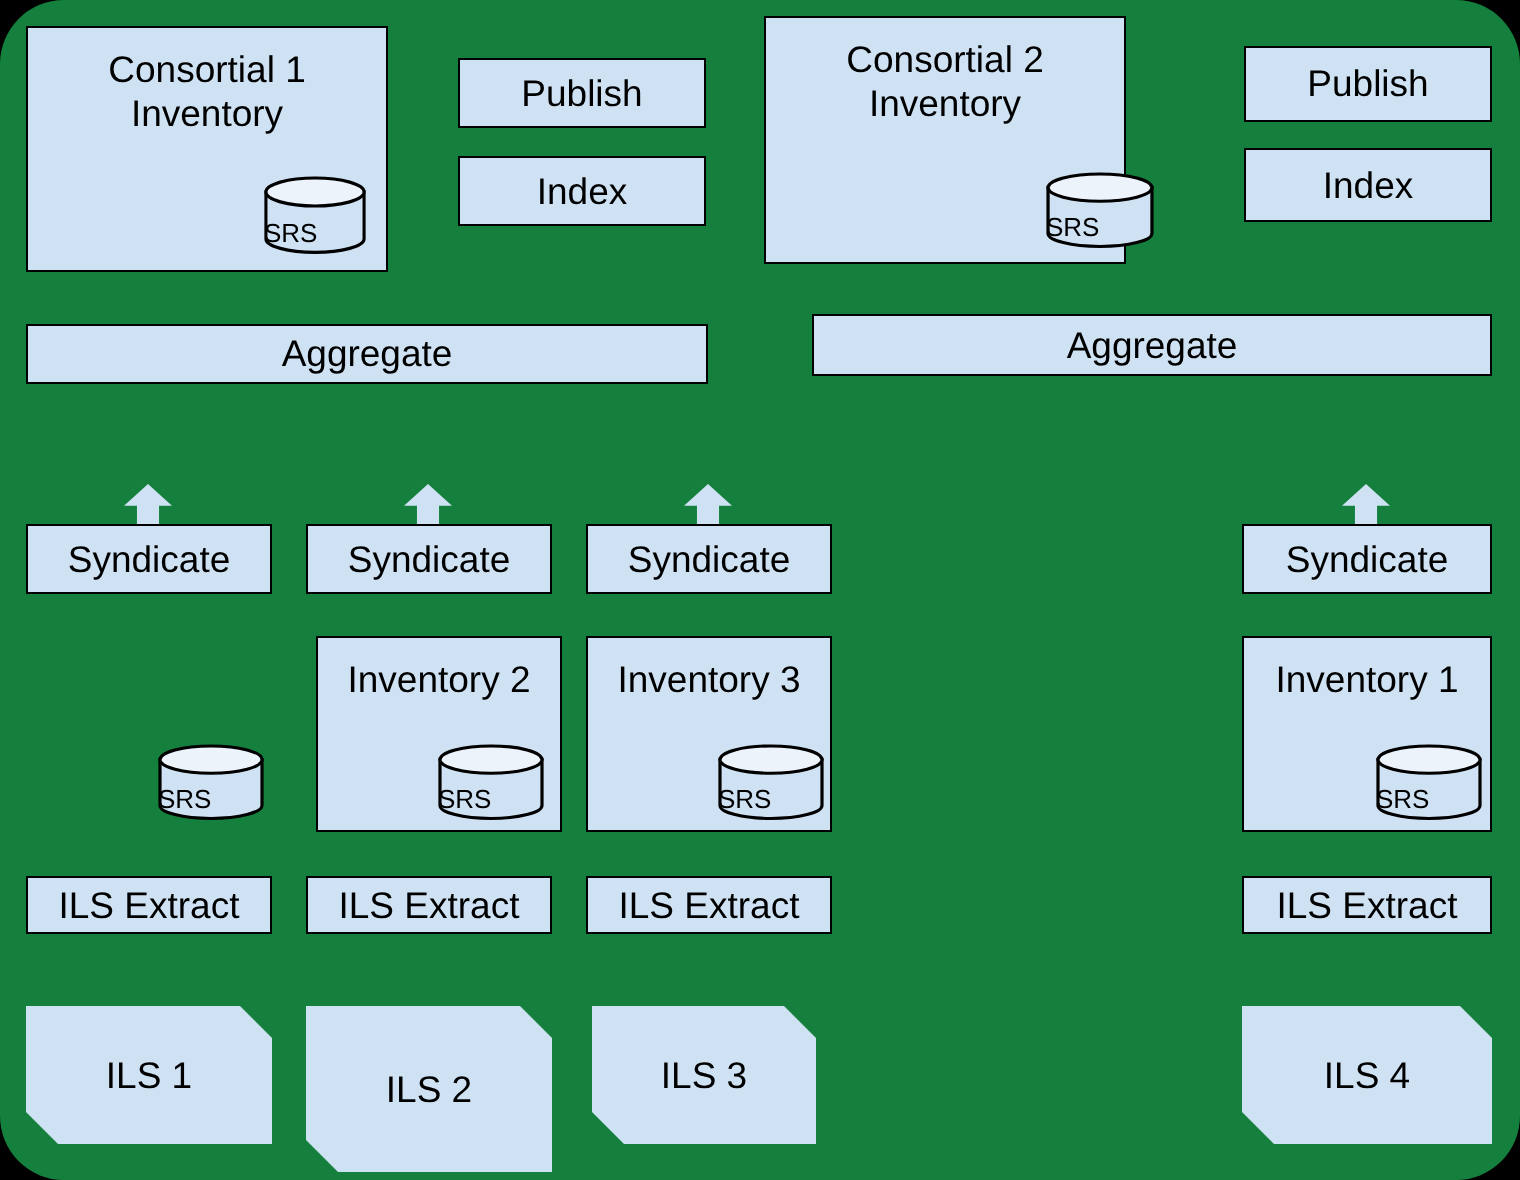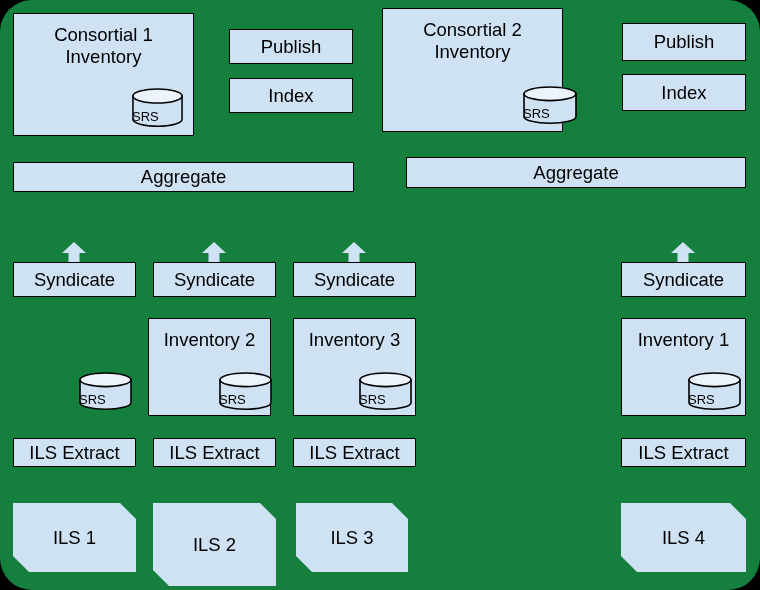--- a/index.html
+++ b/index.html
@@ -96,21 +96,21 @@
     <span>ILS Extract</span>
   </div>
   <div class="box ils" style="left:13px;top:503px;width:123px;height:69px;">
     <span>ILS 1</span>
   </div>
 
   <div class="arrow" style="left:202px;top:242px;"></div>
   <div class="box" style="left:153px;top:262px;width:123px;height:35px;">
     <span>Syndicate</span>
   </div>
-  <div class="box big" style="left:148px;top:318px;width:123px;height:98px;">
+  <div class="box big" style="left:158px;top:318px;width:123px;height:98px;">
     <span>Inventory 2</span>
   </div>
   <div class="cyl" style="left:219px;top:372px;width:53px;height:38px;">
     <svg viewBox="0 0 53 39" preserveAspectRatio="none">
       <path d="M1 8 L1 31.5 C1 35.1 12.4 38.2 26.5 38.2 C40.6 38.2 52 35.1 52 31.5 L52 8 Z" fill="#cfe2f3" stroke="#000" stroke-width="1.6"></path>
       <ellipse cx="26.5" cy="8" rx="25.5" ry="7" fill="#edf3fb" stroke="#000" stroke-width="1.6"></ellipse>
     </svg>
     <span class="srs">SRS</span>
   </div>
   <div class="box" style="left:153px;top:438px;width:123px;height:29px;">

